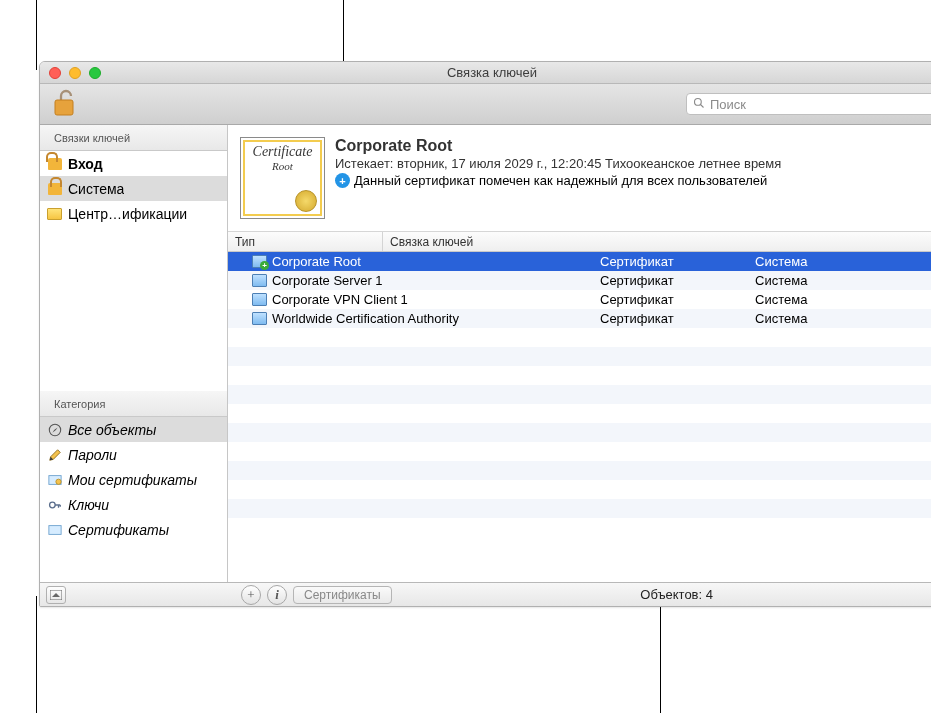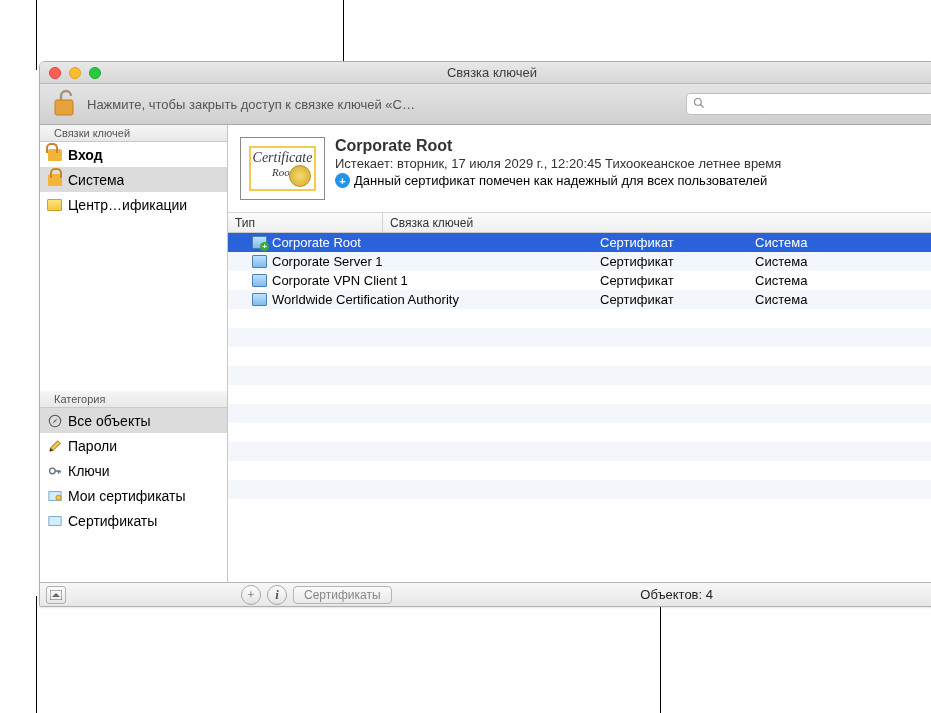--- a/index.html
+++ b/index.html
@@ -73,25 +73,25 @@
   width: 188px;
   border-right: 1px solid #c6c6c6;
   background: #fff;
   display:flex; flex-direction: column;
 }
 .side-header {
   background: linear-gradient(#f6f6f6, #e8e8e8);
   border-bottom: 1px solid #c9c9c9;
   font-size: 11px; color:#555;
   padding: 2px 0 2px 14px;
-  height: 17px;
+  height: 26px;
   display:flex; align-items:center;
 }
 .side-list { flex: 0 0 auto; }
-.side-list2 { flex: 1; }
+.side-list2 { flex: 1; font-style: italic; }
 .side-item {
   display:flex; align-items:center;
   height: 25px;
   padding-left: 6px;
   gap: 5px;
   font-size: 14px;
   cursor: default;
 }
 .side-item.selected { background: #dcdcdc; }
 .side-item.bold { font-weight:700; }
@@ -100,24 +100,24 @@
 .side-spacer { flex:1; }
 
 .main { flex:1; display:flex; flex-direction: column; background:#fff; }
 .detail {
   display:flex;
   padding: 12px;
   gap: 10px;
   border-bottom: 1px solid #d6d6d6;
 }
 .cert-thumb {
-  width: 85px; height: 63px;
+  width: 85px; height: 82px;
   border: 1px solid #8a8a8a;
   background: #fff;
-  padding: 8px;
+  padding: 2px;
 }
 .cert-inner {
   width:100%; height:100%;
   border: 2px solid #f3cc4f;
   position:relative;
 }
 .cert-inner .ctxt { font-family: cursive; font-style: italic; color:#383838; font-size:14px; text-align:center; padding-top:2px; }
 .cert-inner .seal { position:absolute; right:3px; bottom:2px; width:22px; height:22px; border-radius:50%; background: radial-gradient(#f5d96a, #d4a92d); border:1px solid #b8932a; }
 .detail-text { flex:1; font-size:13px; color:#333; }
 .detail-text h3 { font-size:16px; font-weight:700; margin-bottom:1px; }
@@ -214,29 +214,29 @@
     <div class="title">Связка ключей</div>
   </div>
 
   <div class="toolbar">
     <div class="lock-icon">
       <svg width="28" height="30" viewBox="0 0 28 30">
         <path d="M10 11 V7 a5 5 0 0 1 10 0" fill="none" stroke="#a79077" stroke-width="2.3"></path>
         <rect x="4" y="11" width="18" height="15" rx="2" fill="#e6a23c" stroke="#c47f1f"></rect>
       </svg>
     </div>
-    <div class="status-text">Нажмите, чтобы закрыть доступ к связке ключей «С…</div>
     <div class="search-wrap">
       <div class="search">
         <span>
           <svg viewBox="0 0 16 16">
               <circle cx="6.5" cy="6.5" r="4.5" fill="none" stroke="#8b8b8b" stroke-width="1.5"></circle>
               <line x1="10" y1="10" x2="14" y2="14" stroke="#8b8b8b" stroke-width="1.5"></line>
             </svg>
         </span>
+        <input type="text" placeholder="Поиск" style="">
       </div>
     </div>
   </div>
 
   <div class="body">
 
     <div class="sidebar">
       <div class="side-header">Связки ключей</div>
       <div class="side-list" id="kc-list">
           <div class="side-item bold">
@@ -275,34 +275,34 @@
               <svg class="catA" viewBox="0 0 16 16">
                 <path d="M2 14 L3 10 L11 2 L14 5 L6 13 Z" fill="#f4c24e" stroke="#8a6a20"></path>
                 <path d="M2 14 L3 10 L6 13 Z" fill="#3a3a3a"></path>
               </svg>
             </span>
             <span class="lbl">Пароли</span>
           </div>
           <div class="side-item">
             <span class="si-icon">
               <svg class="catA" viewBox="0 0 16 16">
+                <rect x="1" y="3" width="14" height="10" fill="#d6ecff" stroke="#6aa0cd"></rect>
+                <circle cx="12" cy="10" r="3" fill="#f4c24e" stroke="#b88f26"></circle>
+              </svg>
+            </span>
+            <span class="lbl">Мои сертификаты</span>
+          </div>
+          <div class="side-item">
+            <span class="si-icon">
+              <svg class="catA" viewBox="0 0 16 16">
                 <circle cx="5" cy="8" r="3.2" fill="none" stroke="#5c6f8d" stroke-width="1.5"></circle>
                 <path d="M8 8 H14 M12 8 V11 M14 8 V10" stroke="#5c6f8d" stroke-width="1.5" fill="none"></path>
               </svg>
             </span>
             <span class="lbl">Ключи</span>
-          </div>
-          <div class="side-item">
-            <span class="si-icon">
-              <svg class="catA" viewBox="0 0 16 16">
-                <rect x="1" y="3" width="14" height="10" fill="#d6ecff" stroke="#6aa0cd"></rect>
-                <circle cx="12" cy="10" r="3" fill="#f4c24e" stroke="#b88f26"></circle>
-              </svg>
-            </span>
-            <span class="lbl">Мои сертификаты</span>
           </div>
           <div class="side-item">
             <span class="si-icon">
               <svg class="catA" viewBox="0 0 16 16">
                 <rect x="1" y="3" width="14" height="10" fill="#d6ecff" stroke="#6aa0cd"></rect>
               </svg>
             </span>
             <span class="lbl">Сертификаты</span>
           </div>
         </div>

